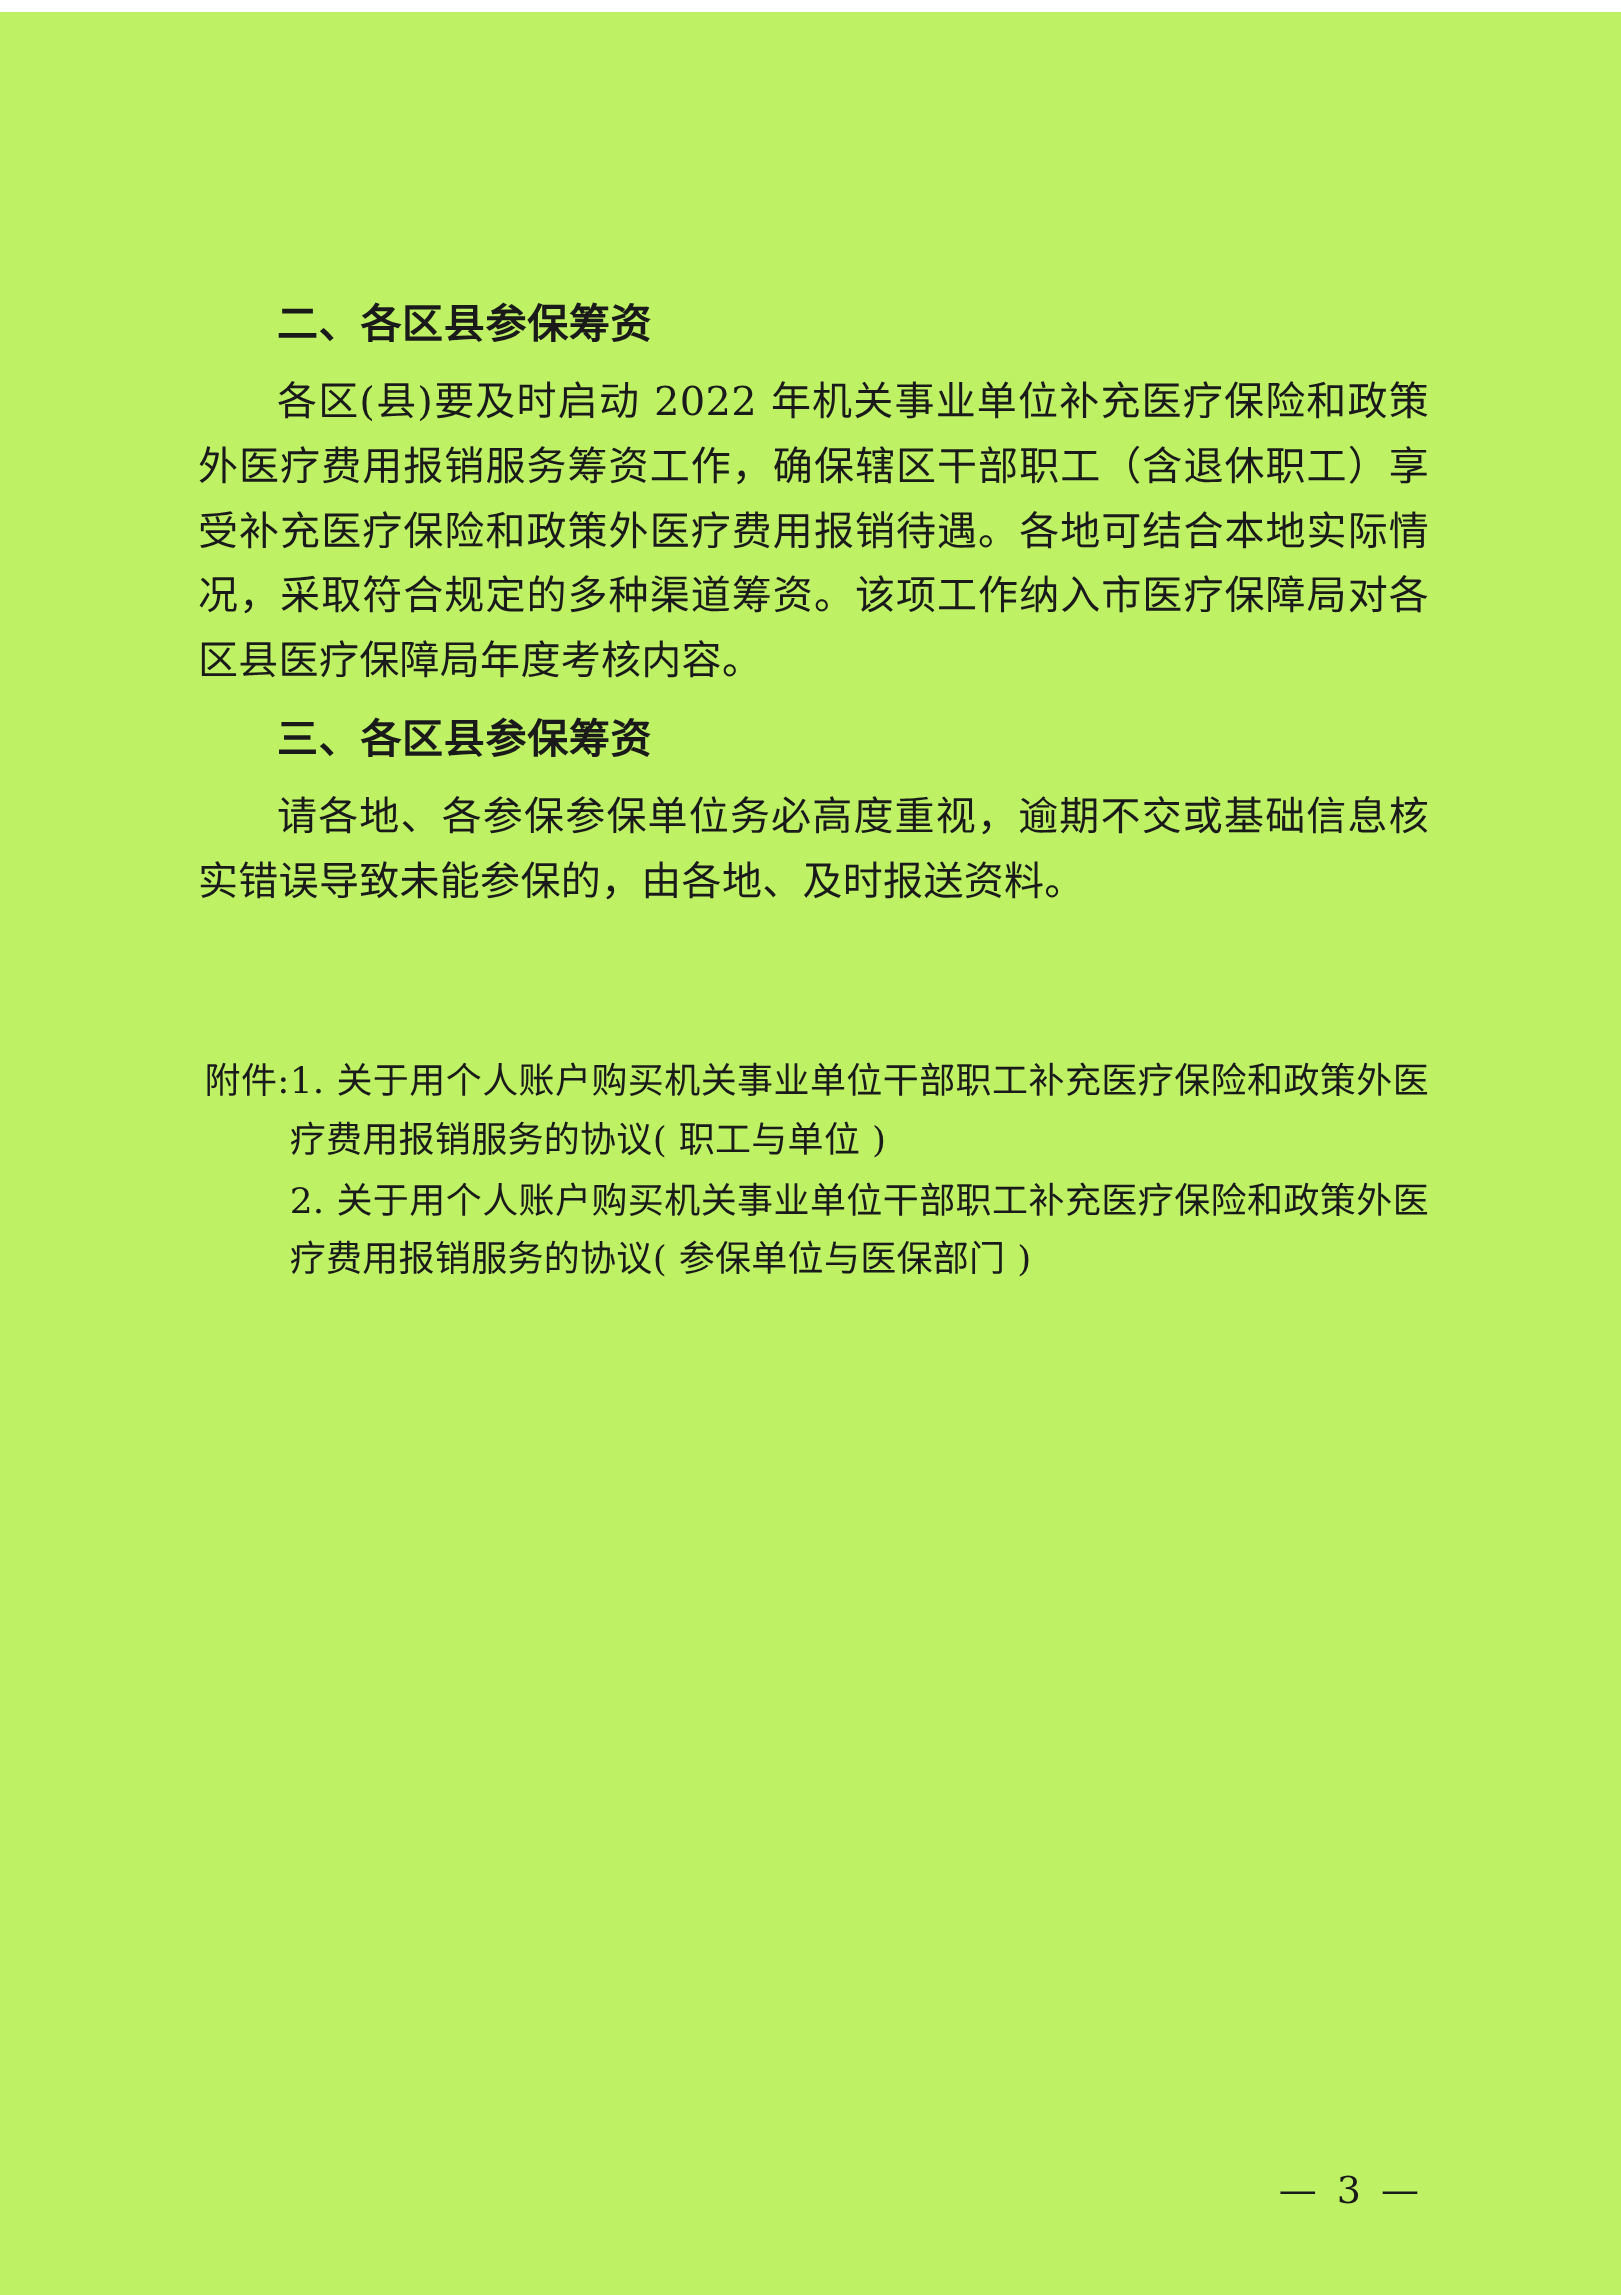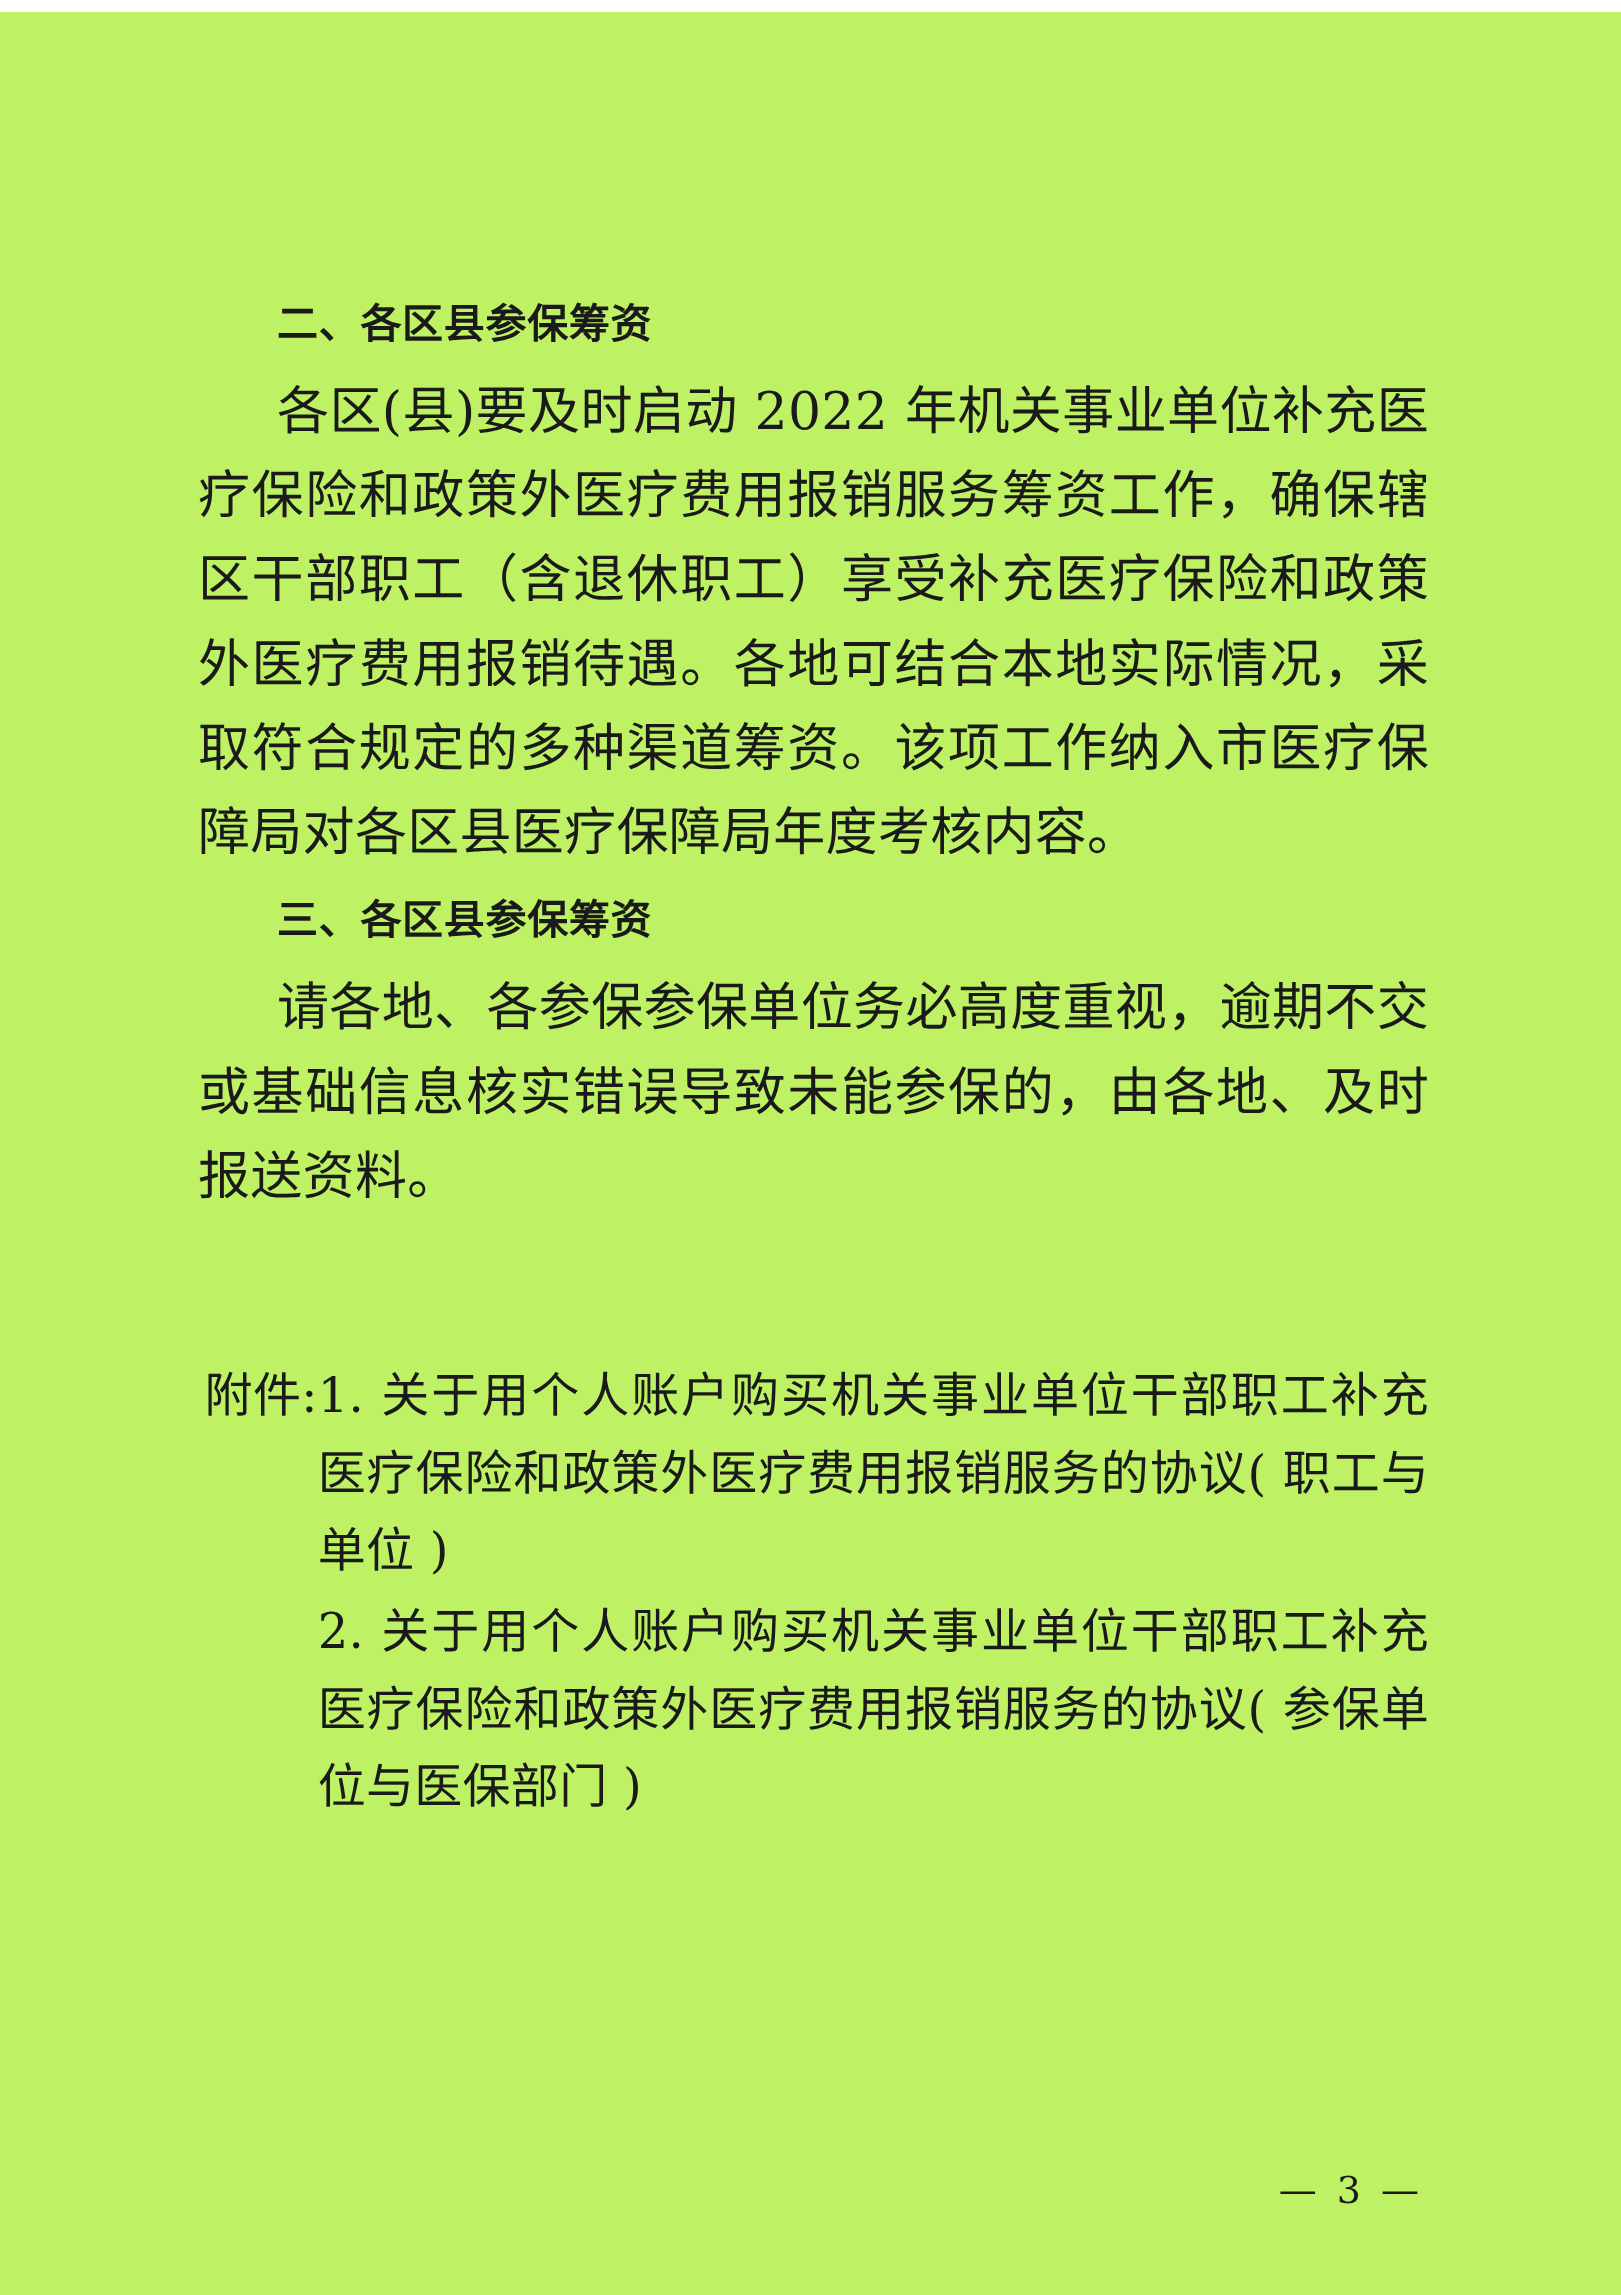--- a/index.html
+++ b/index.html
@@ -33,34 +33,34 @@
   .heading {
     font-size: 41px;
     font-weight: bold;
     letter-spacing: 0.7px;
     line-height: 1.45;
     margin: 0 0 14.5px 0;
     text-indent: 79px;
     font-family: "DejaVu Sans", "Liberation Sans", sans-serif;
   }
   .para {
-    font-size: 52px;
+    font-size: 40px;
     line-height: 1.62;
     margin: 0 0 17px 0;
     text-indent: 79px;
     text-align: justify;
     text-justify: inter-ideograph;
     letter-spacing: 0.3px;
   }
   .spacer-big {
     height: 122px;
   }
   .attach-block {
     margin-top: 0;
-    font-size: 48px;
+    font-size: 36px;
     line-height: 1.62;
     letter-spacing: 0.3px;
   }
   .attach-row {
     display: flex;
     align-items: flex-start;
     margin-bottom: 0;
   }
   .attach-label {
     flex: 0 0 auto;

